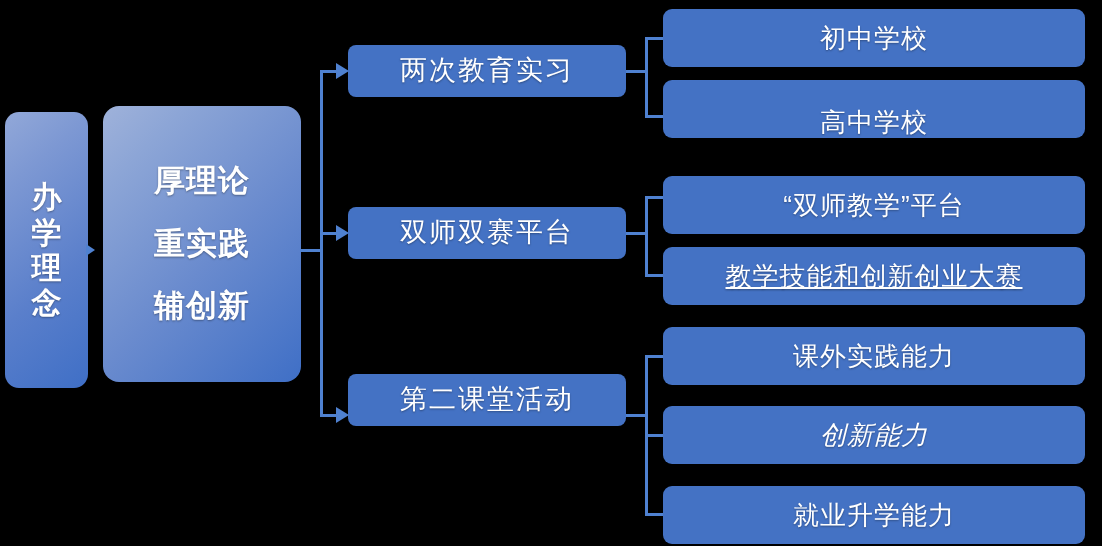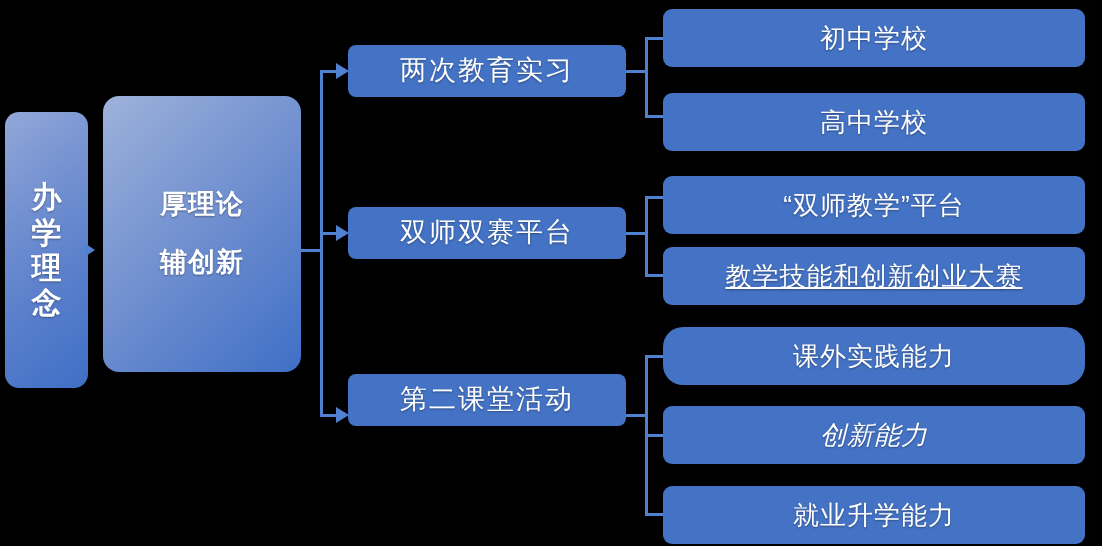--- a/index.html
+++ b/index.html
@@ -48,26 +48,26 @@
     display: flex;
     flex-direction: column;
     align-items: center;
     justify-content: center;
     line-height: 1.18;
   }
 
   
   .node-primary {
     left: 103px;
-    top: 96px;
+    top: 106px;
     width: 198px;
     height: 276px;
     border-radius: 16px;
     background: linear-gradient(135deg, #9fb2da 0%, #8ca5d6 18%, #6a8bce 55%, #3f6fc6 100%);
-    font-size: 27px;
+    font-size: 31px;
     font-weight: bold;
     letter-spacing: 1px;
   }
   .node-primary .plines {
     display: flex;
     flex-direction: column;
     gap: 24px;
   }
 
   
@@ -88,24 +88,24 @@
   .node-leaf {
     left: 663px;
     width: 422px;
     height: 58px;
     border-radius: 9px;
     background: #4472c4;
     font-size: 26px;
     letter-spacing: 1px;
   }
   .leaf-y0 { top: 9px; }
-  .leaf-y1 { top: 93px; }
+  .leaf-y1 { top: 80px; align-items: flex-end; }
   .leaf-y2 { top: 160px; margin-top: 16px; }
   .leaf-y3 { top: 247px; text-decoration: underline; }
-  .leaf-y4 { top: 327px; border-radius: 20px; }
+  .leaf-y4 { top: 327px; }
   .leaf-y5 { top: 406px; font-style: italic; }
   .leaf-y6 { top: 486px; text-align: right; }
 
   
   .conn {
     position: absolute;
     background: #4f81d0;
   }
   .conn-h { height: 3px; }
   .conn-v { width: 3px; }
@@ -137,20 +137,21 @@
       <span>理</span>
       <span>念</span>
     </span>
   </div>
 
   <div class="arrow arrow-small" style="left:86px; top:244px;"></div>
 
   <div class="node node-primary">
     <span class="plines">
       <span>厚理论</span>
+      <span>重实践</span>
       <span>辅创新</span>
     </span>
   </div>
 
   <div class="conn conn-h" style="left:300px; top:249px; width:23px;"></div>
 
   <div class="conn conn-v" style="left:320px; top:70px; height:347px;"></div>
 
   <div class="conn conn-h" style="left:320px; top:70px; width:22px;"></div>
   <div class="conn conn-h" style="left:320px; top:232px; width:22px;"></div>

